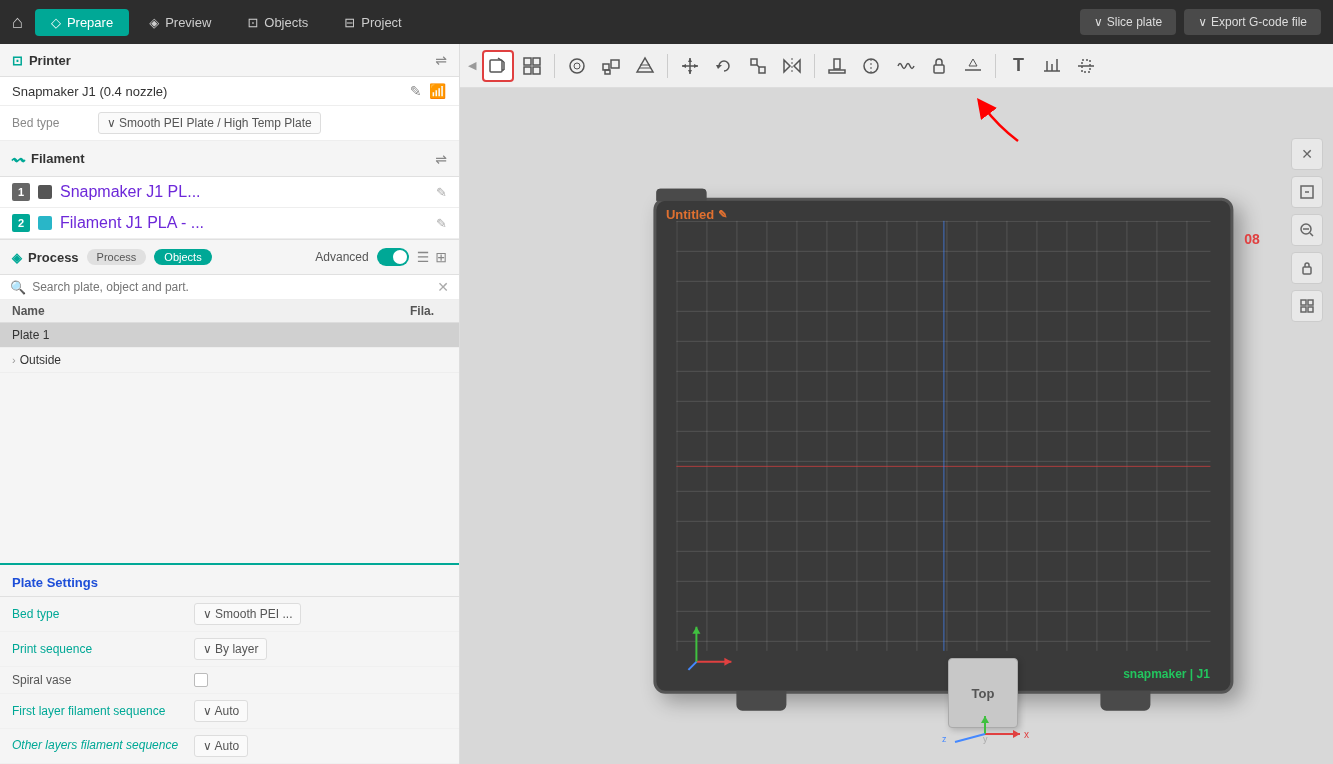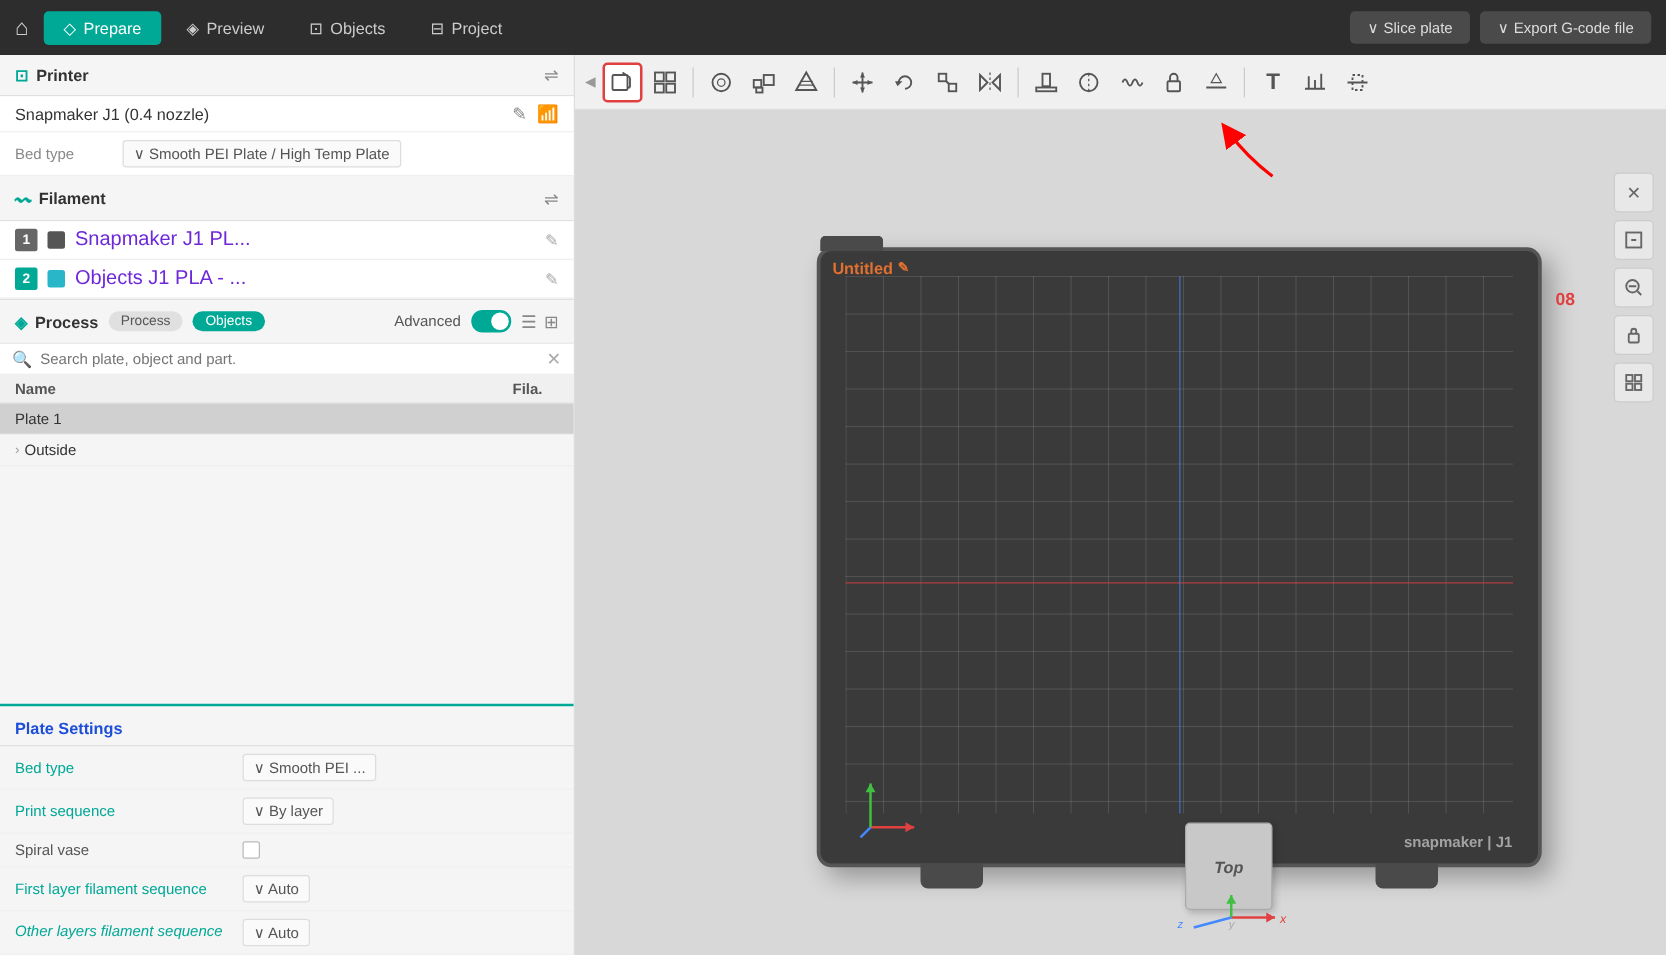--- a/index.html
+++ b/index.html
@@ -164,21 +164,21 @@
       border: 3px solid #555; position: relative; box-shadow: 8px 8px 20px rgba(0,0,0,0.3);
     }
     .bed-grid {
       position: absolute; top: 20px; left: 20px; right: 20px; bottom: 40px;
       background-image: 
         linear-gradient(rgba(255,255,255,0.12) 1px, transparent 1px),
         linear-gradient(90deg, rgba(255,255,255,0.12) 1px, transparent 1px);
       background-size: 30px 30px;
     }
     .bed-label-brand {
-      position: absolute; bottom: 10px; right: 20px; color: #a3a3a3; font-size: 12px; font-weight: 600;
+      position: absolute; bottom: 10px; right: 20px; color: #22c55e; font-size: 12px; font-weight: 600;
     }
     .bed-label-01 {
       position: absolute; right: -30px; top: 30px; color: #e04040; font-size: 14px; font-weight: bold;
     }
 
     .plate-title {
       position: absolute; top: 6px; left: 10px; color: #e07030; font-size: 13px; font-weight: 600;
       display: flex; align-items: center; gap: 4px;
     }
     .plate-title-edit { font-size: 11px; cursor: pointer; }
@@ -272,21 +272,21 @@
       <div class="filament-row">
         <div class="filament-num" style="background:#666">1</div>
         <div class="filament-swatch" style="background:#555"></div>
         <span class="filament-name">Snapmaker J1 PL...</span>
         <span class="filament-edit">✎</span>
       </div>
 
       <div class="filament-row">
         <div class="filament-num" style="background:#00a896">2</div>
         <div class="filament-swatch" style="background:#29b6c8"></div>
-        <span class="filament-name">Objects J1 PLA - ...</span>
+        <span class="filament-name">Filament J1 PLA - ...</span>
         <span class="filament-edit">✎</span>
       </div>
     </div>
 
     <div class="process-section">
       <div class="process-header">
         <div class="process-left">
           <div class="process-title">
             <span style="color:#00a896">◈</span>
             <span>Process</span>
@@ -581,21 +581,21 @@
         <div class="sidebar-icon-btn">
           <svg width="16" height="16" viewBox="0 0 16 16">
             <rect x="2" y="2" width="5" height="5" stroke="#666" stroke-width="1.5" fill="none"></rect>
             <rect x="9" y="2" width="5" height="5" stroke="#666" stroke-width="1.5" fill="none"></rect>
             <rect x="2" y="9" width="5" height="5" stroke="#666" stroke-width="1.5" fill="none"></rect>
             <rect x="9" y="9" width="5" height="5" stroke="#666" stroke-width="1.5" fill="none"></rect>
           </svg>
         </div>
       </div>
 
-      <div style="position:absolute;bottom:20px;left:480px;font-style:italic;">
+      <div style="position:absolute;bottom:20px;left:480px;">
         <div style="width:90px;height:90px;position:relative;">
 
           <div style="
             width:70px;height:70px;background:#c8c8c8;border:1px solid #aaa;
             border-radius:4px;display:flex;align-items:center;justify-content:center;
             font-size:13px;color:#555;font-weight:600;box-shadow:2px 2px 6px rgba(0,0,0,0.2);
             position:absolute;top:4px;left:8px;
           ">
             <span>Top</span>
           </div>

